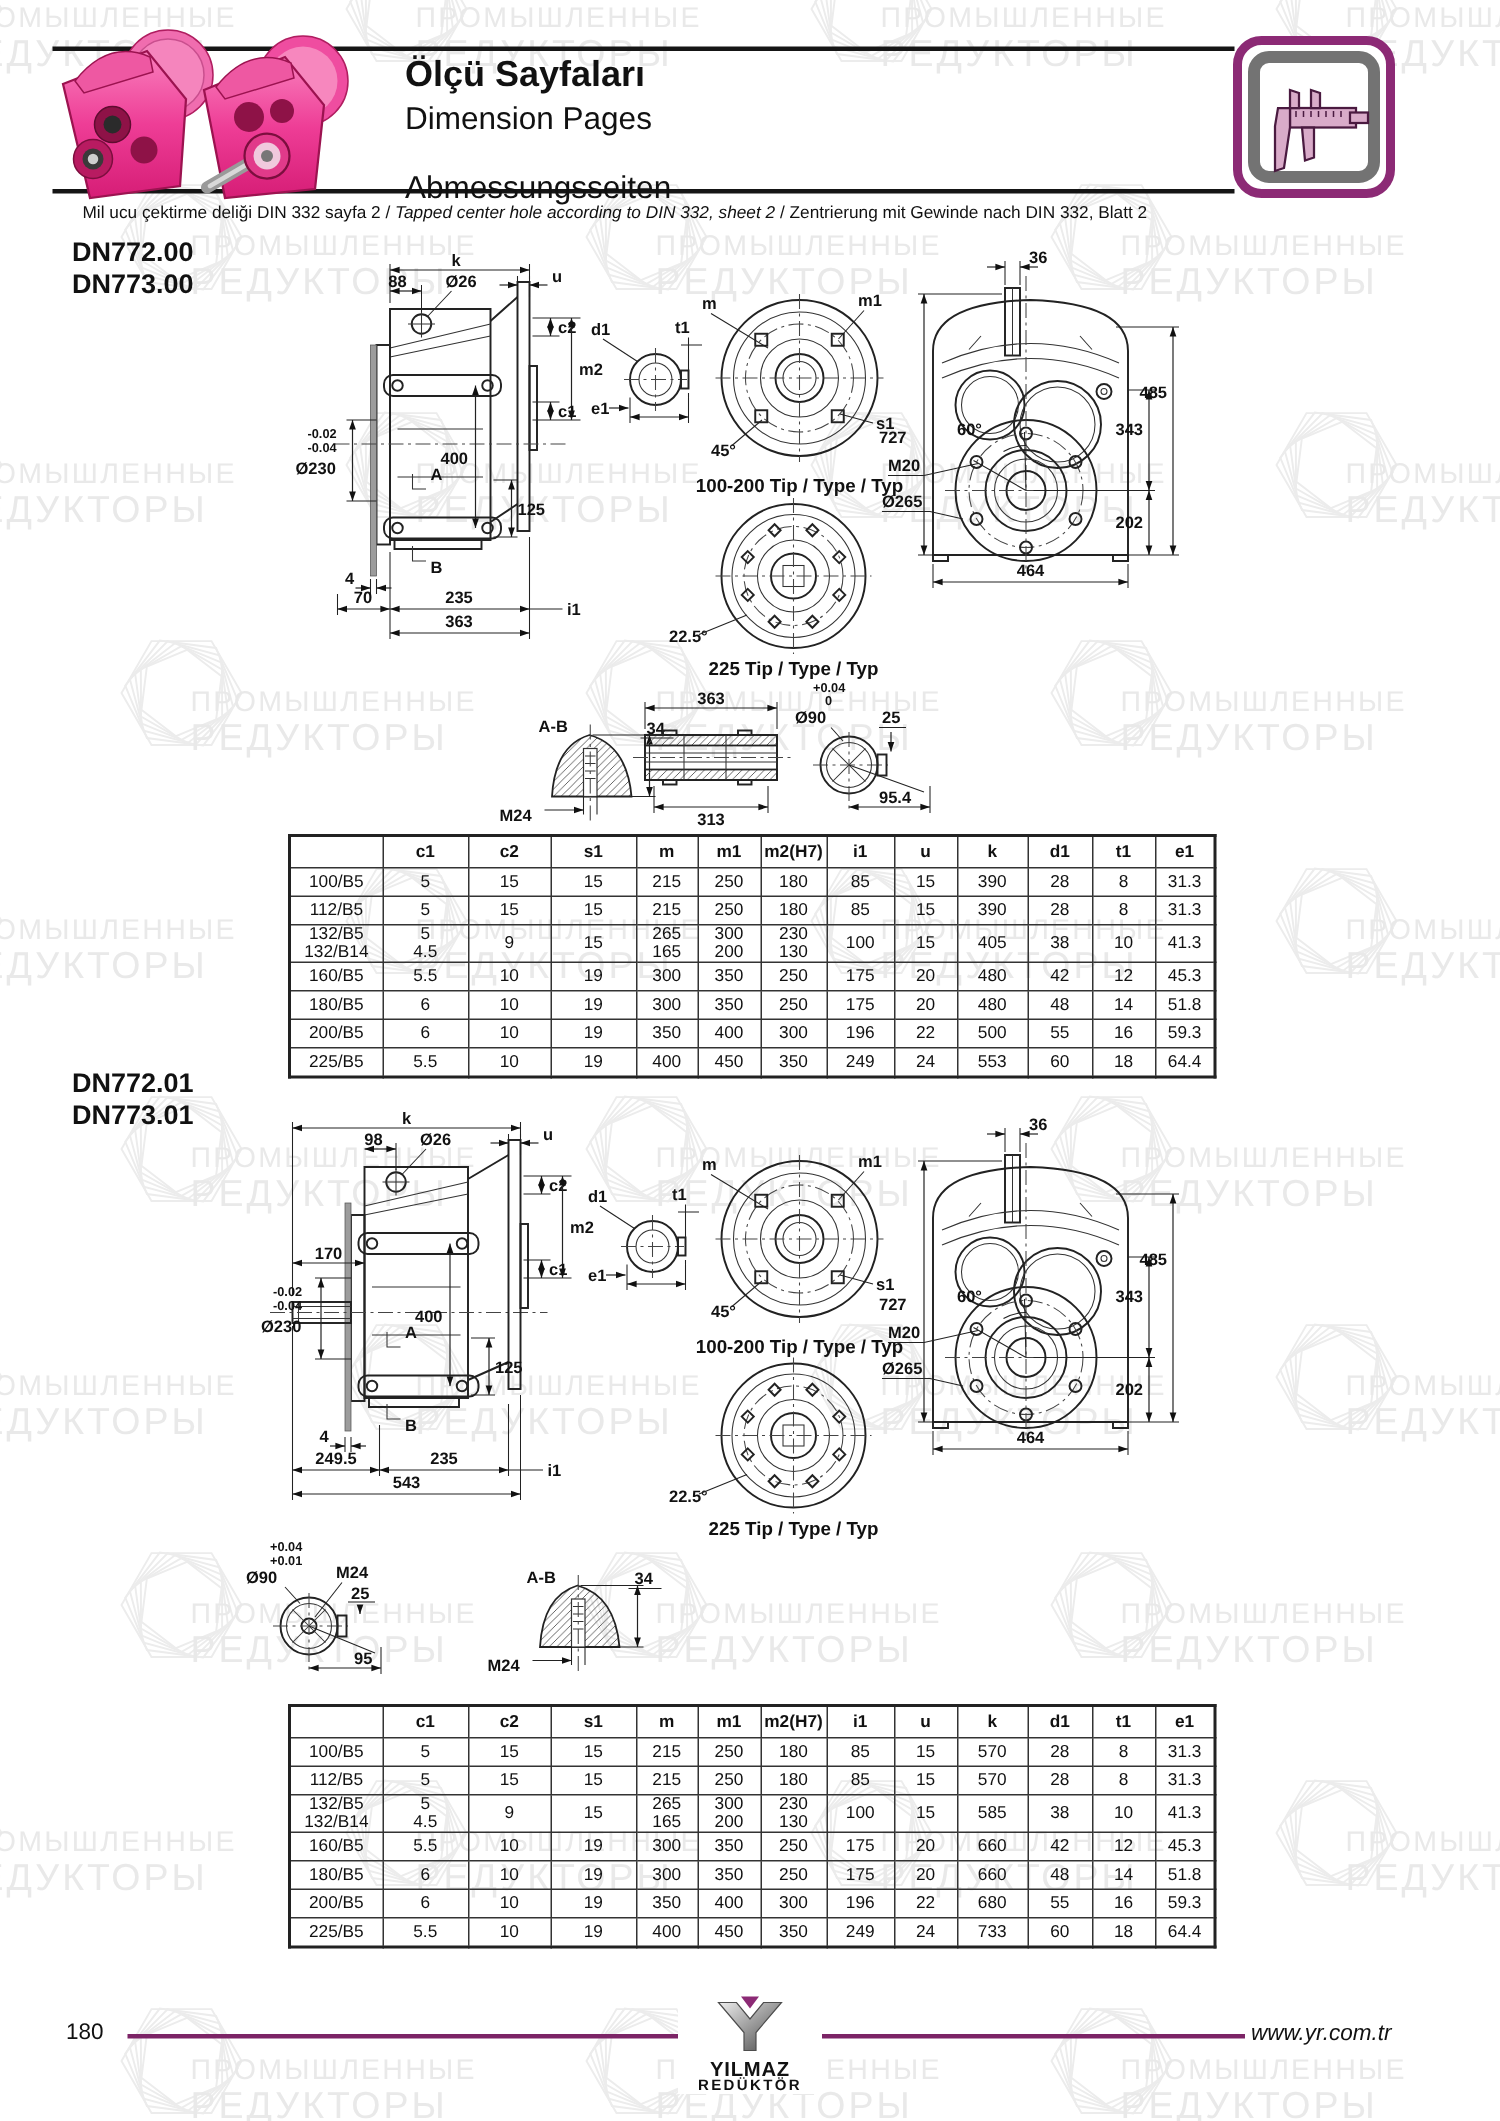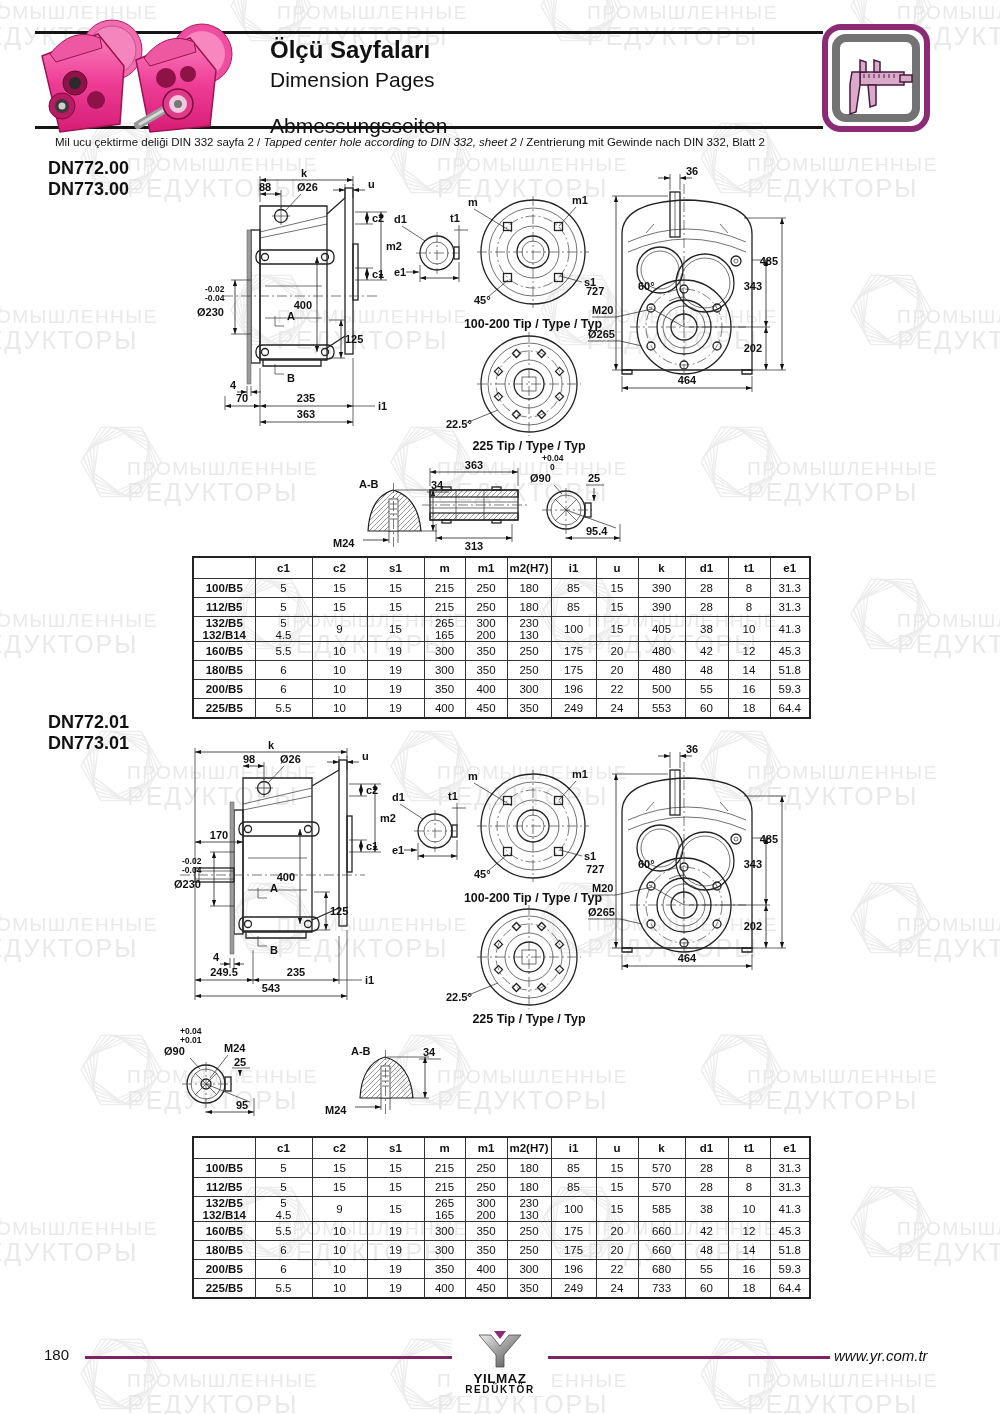--- a/index.html
+++ b/index.html
@@ -23,21 +23,21 @@
   .cl{fill:none;stroke:#444;stroke-width:0.7;stroke-dasharray:10 3 2 3}
   .el{fill:none;stroke:#222;stroke-width:0.7}
   .d2{fill:none;stroke:#222;stroke-width:0.8;marker-start:url(#ar);marker-end:url(#ar)}
   .de{fill:none;stroke:#222;stroke-width:0.8;marker-end:url(#ar)}
   .hatch{fill:url(#hx);stroke:#222;stroke-width:1.2}
   .spec{position:absolute;z-index:1;border-collapse:collapse;table-layout:fixed;width:617px;
         border:2px solid #222;font-size:11.5px;background:transparent}
   .spec th,.spec td{border:1px solid #333;text-align:center;vertical-align:middle;padding:0 1px;
         white-space:pre-line;height:18px;overflow:hidden;font-size:11.5px}
   .spec thead th{height:20px;font-weight:bold}
-  .spec td:first-child{font-weight:bold}
+  .spec td:first-child{font-weight:normal}
   .wmt{position:absolute;z-index:0}
   .wm1{position:absolute;left:52px;top:42px;font-size:19px;letter-spacing:1.5px;color:#e9e9e9;white-space:nowrap}
   .wm2{position:absolute;left:52px;top:62px;font-size:25px;letter-spacing:2px;color:#e9e9e9;white-space:nowrap}
   .footer-line{position:absolute;top:1356px;height:2.5px;background:#7c2466;z-index:1}
   .pageno{position:absolute;left:44px;top:1346px;font-size:15px;z-index:1}
   .url{position:absolute;left:834px;top:1347px;font-size:15px;font-style:italic;z-index:1}
   .logo{position:absolute;left:452px;top:1330px;width:96px;height:66px;background:#fff;z-index:2;text-align:center}
   .logo .nm{font-size:13.5px;font-weight:bold;letter-spacing:.5px;line-height:13px}
   .logo .sub{font-size:10px;font-weight:bold;letter-spacing:1.6px;line-height:9px}
 </style>

